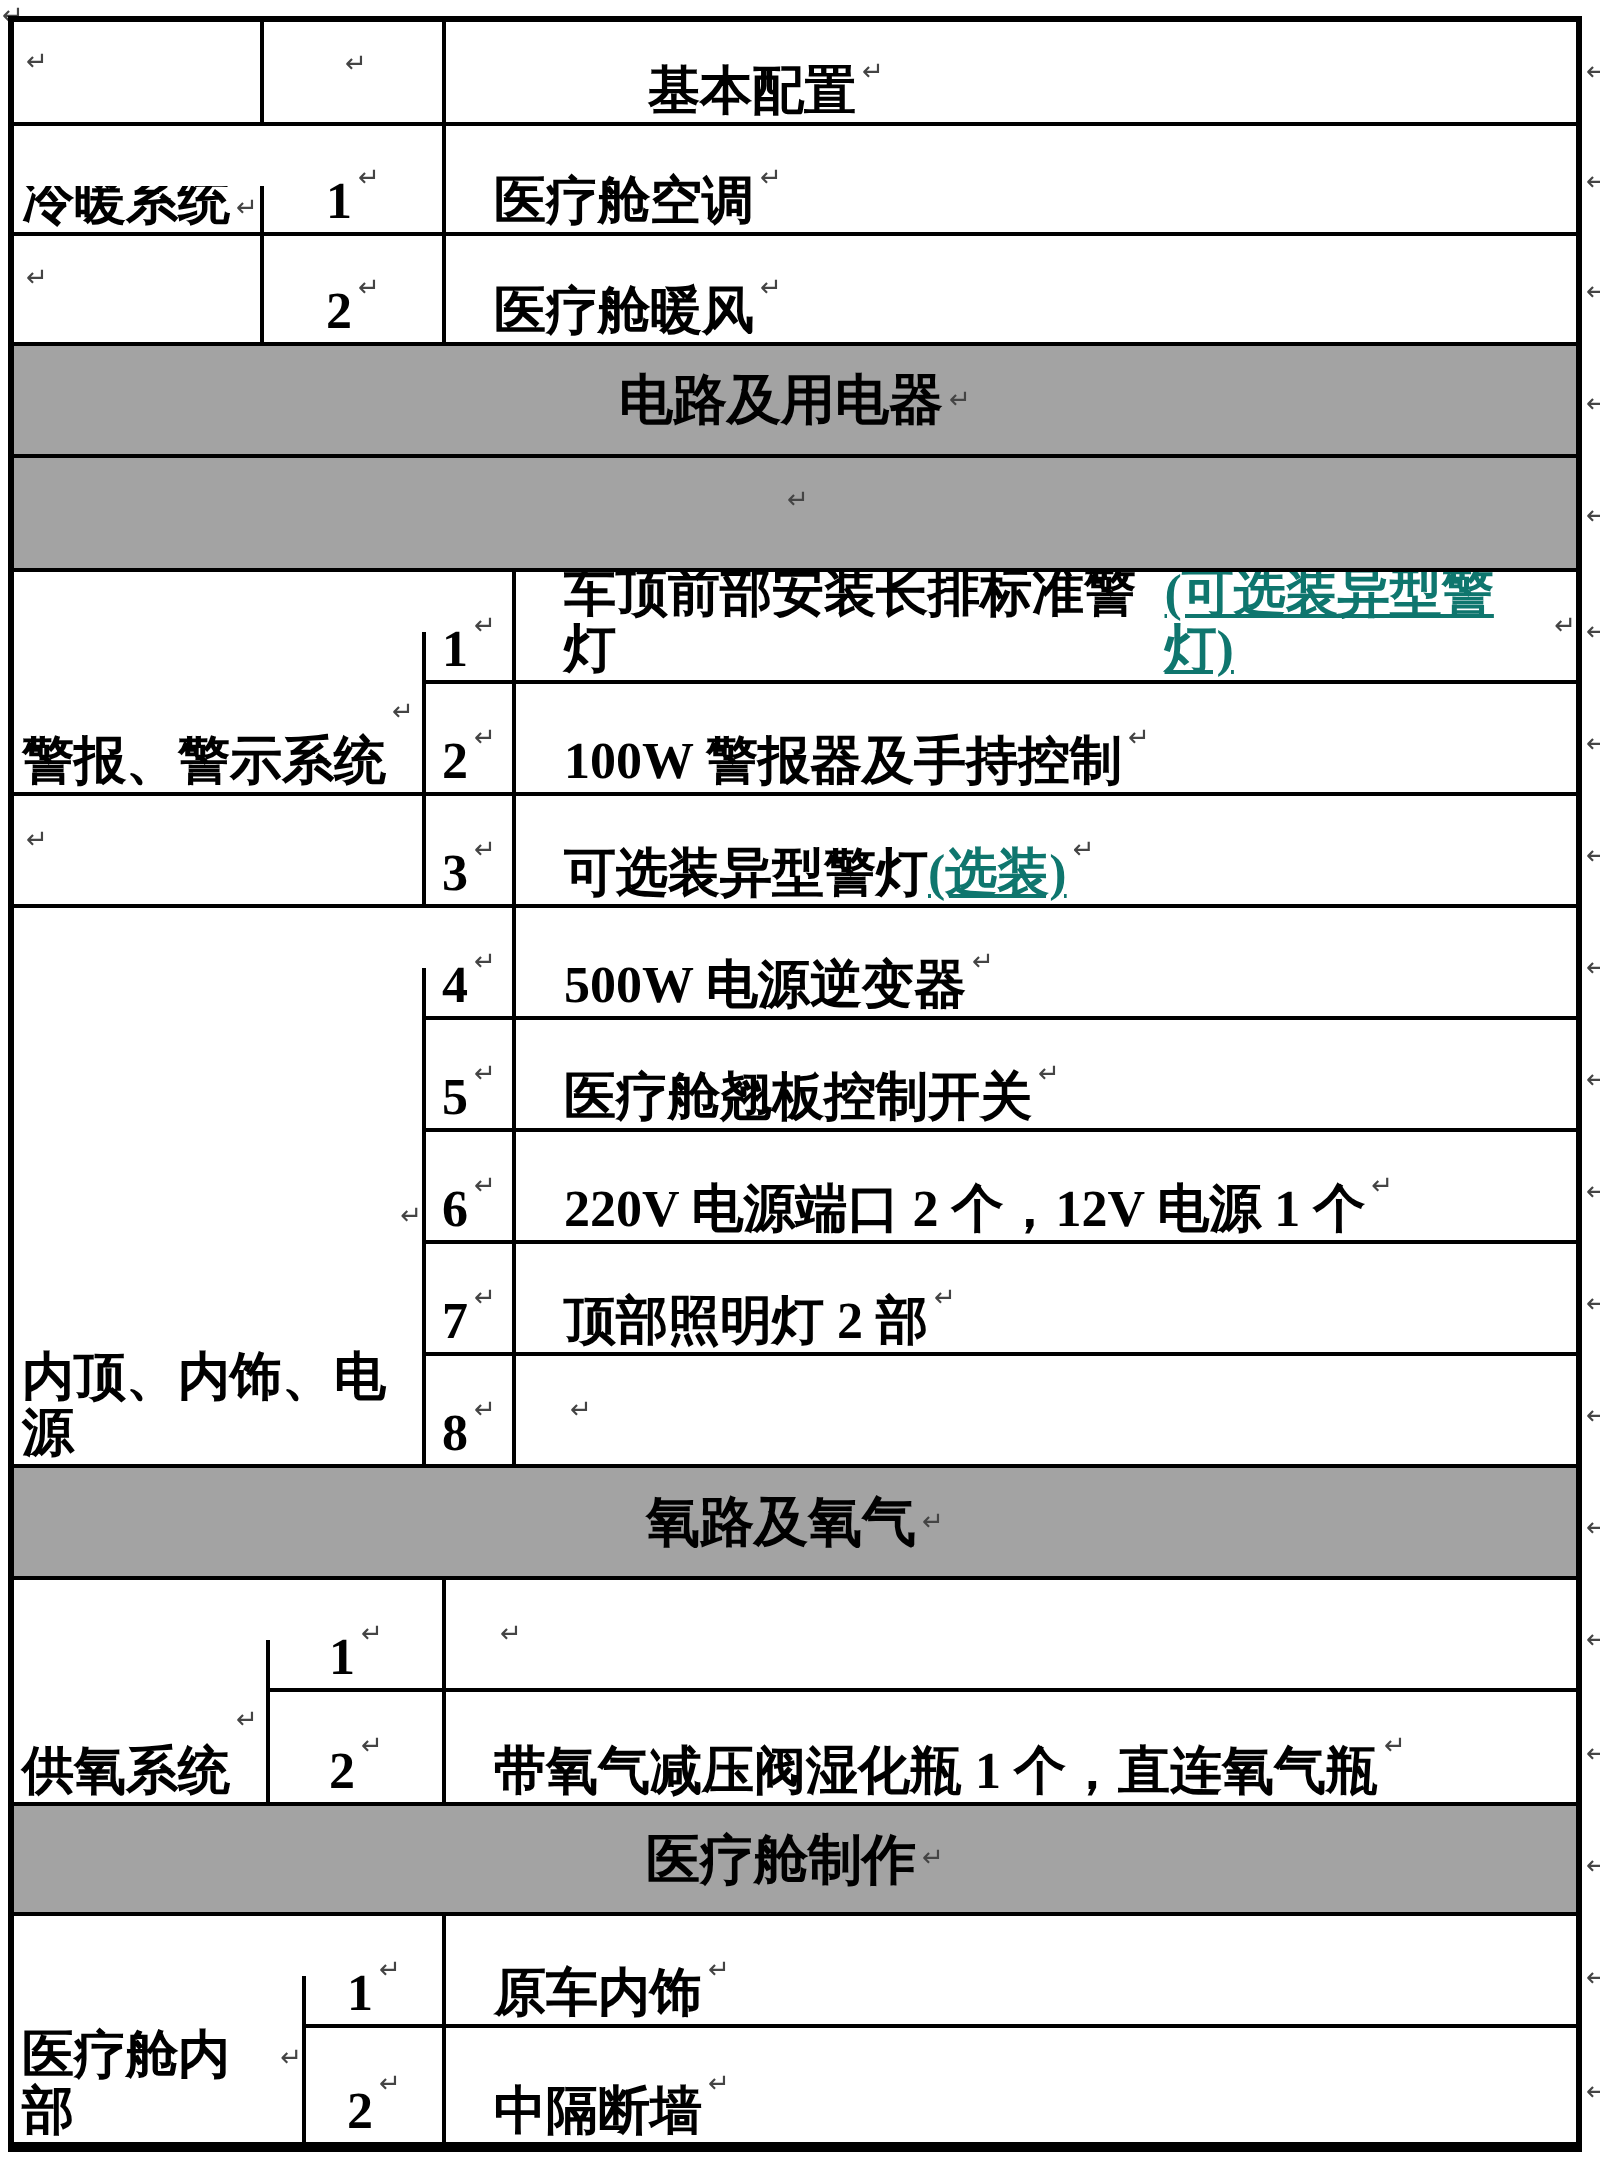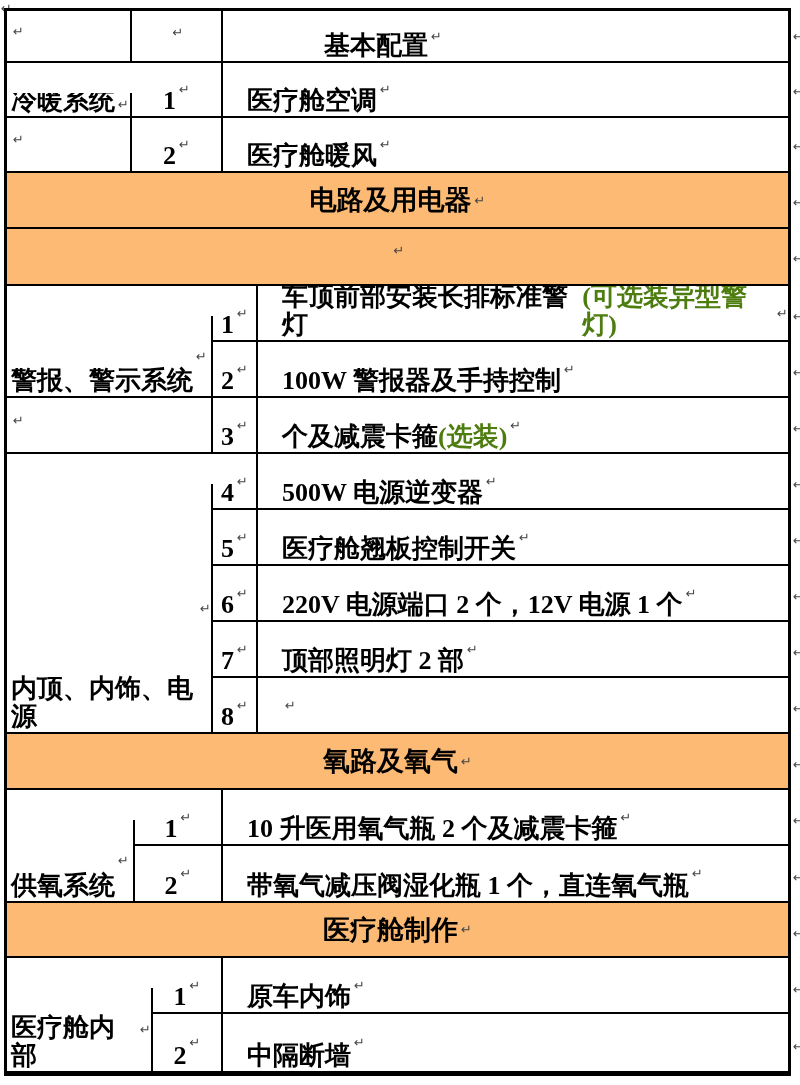--- a/index.html
+++ b/index.html
@@ -23,23 +23,23 @@
   .txt{padding-left:24px;}
   .grp{padding-left:4px;margin-top:30px;}
   .grp-empty{align-items:flex-end;justify-content:flex-start;padding:0 0 10px 3px;}
   .num-empty{align-items:flex-end;justify-content:center;padding-bottom:8px;}
   .span2{grid-row:span 2;}
   .span5{grid-row:span 5;}
   .bluehead{height:56px;box-sizing:border-box;border-bottom:2px solid #000;
      display:flex;align-items:center;justify-content:center;font-size:27px;}
   .blueempty{height:57px;box-sizing:border-box;border-bottom:2px solid #000;
      display:flex;align-items:flex-end;justify-content:center;padding-bottom:12px;}
-  .blue{background:#fdba74;}
+  .blue{background:#a3a3a3;}
   .indent{padding-left:101px;}
-  .red{color:#4d7c0f;}
+  .red{color:#0f766e;text-decoration:underline;}
   .rm{font-size:13px;font-weight:normal;color:#444;margin-left:3px;
       font-family:"DejaVu Sans",sans-serif;align-self:center;line-height:1;}
   .rm-abs{position:absolute;font-size:13px;font-weight:normal;color:#444;
       font-family:"DejaVu Sans",sans-serif;line-height:1;}
   .edge{left:793px;}
 </style>
 </head>
 <body>
 
 <span class="rm-abs" style="left:1px;top:2px;">↵</span>
@@ -118,21 +118,21 @@
       </div>
 
     <div class="c grp-empty">
         <span class="rm">↵</span>
       </div>
     <div class="c num">
         <span>3</span>
         <span class="rm">↵</span>
       </div>
     <div class="c last txt">
-        <span>个及减震卡箍 </span>
+        <span>可选装异型警灯 </span>
         <span class="red">(选装)</span>
         <span class="rm">↵</span>
       </div>
 
     <div class="c grp span5">
         <span>内顶、内饰、电源</span>
         <span class="rm">↵</span>
       </div>
     <div class="c num">
         <span>4</span>
@@ -187,21 +187,20 @@
   <div class="grid sec-oxy">
     <div class="c grp span2">
         <span>供氧系统</span>
         <span class="rm">↵</span>
       </div>
     <div class="c num">
         <span>1</span>
         <span class="rm">↵</span>
       </div>
     <div class="c last txt">
-        <span>10 升医用氧气瓶 2 个及减震卡箍</span>
         <span class="rm">↵</span>
       </div>
 
     <div class="c num">
         <span>2</span>
         <span class="rm">↵</span>
       </div>
     <div class="c last txt">
         <span>带氧气减压阀湿化瓶 1 个，直连氧气瓶</span>
         <span class="rm">↵</span>

